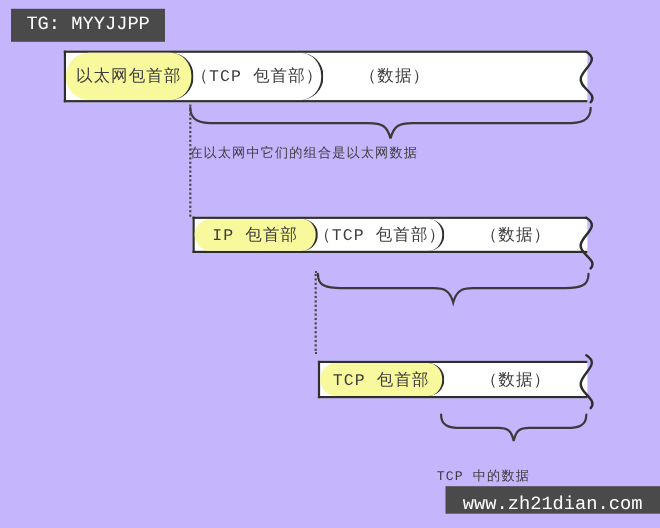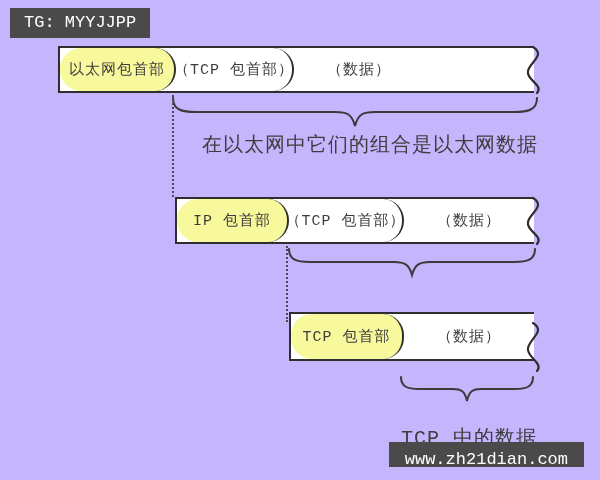--- a/index.html
+++ b/index.html
@@ -5,38 +5,38 @@
   html,body{margin:0;padding:0;}
   .stage{
     position:relative;width:600px;height:480px;background:#c4b5fd;overflow:hidden;
     font-family:Liberation Mono, monospace;color:var(--text,#3d3d3d);
   }
   .badge{
     position:absolute;background:var(--badge-bg,#4a4a4a);color:var(--badge-text,#fff);
     white-space:nowrap;
   }
   .badge-tl{left:10px;top:8px;height:30px;line-height:30px;padding:0 14px;font-size:17px;}
-  .badge-br{right:16px;top:442px;height:25px;line-height:35px;padding:0 16px;font-size:17px;}
+  .badge-br{right:0;top:442px;height:25px;line-height:35px;padding:0 16px;font-size:17px;}
   .prow{
     position:absolute;display:flex;box-sizing:border-box;background:#fff;
     border:2px solid var(--box-border,#2e2e2e);border-right:none;
   }
   .cell{
     display:flex;align-items:center;justify-content:center;box-sizing:border-box;
     border-right:2px solid var(--box-border,#2e2e2e);
     font-size:15px;letter-spacing:1px;white-space:nowrap;color:var(--text,#3d3d3d);border-radius:21px;
   }
   .cell:last-child{border-right:none;text-align:right;}
   .cell.hl{background:var(--highlight-yellow,#f8f89c);}
   .shape{position:absolute;overflow:visible;}
   .shape path{fill:none;stroke:var(--box-border,#2e2e2e);stroke-linecap:round;}
   .brace path{stroke-width:2;stroke:#3a3a3a;}
   .squiggle path{stroke-width:2.2;}
   .dotted{position:absolute;width:0;border-left:2px dotted #4a4a4a;}
-  .caption{position:absolute;text-align:right;font-size:20px;letter-spacing:1px;white-space:nowrap;}
+  .caption{position:absolute;text-align:left;font-size:12px;letter-spacing:1px;white-space:nowrap;}
 </style>
 </head>
 <body>
 
 <div class="stage">
 
   <div class="badge badge-tl">TG: MYYJJPP</div>
 
   <div class="prow" style="left:58px;top:46px;width:476px;height:47px">
     <div class="cell hl" style="width:116px">以太网包首部</div>
@@ -45,34 +45,34 @@
   </div>
   <svg class="shape squiggle" style="left:524px;top:45px" width="26" height="52">
     <path d="M 9,2 C 22,10 6,17 4,26 C 2,35 20,40 13,48"></path>
   </svg>
   <svg class="shape brace" style="left:172px;top:97px" width="366" height="32">
     <path d="M 1,1 C 1,13 10,15 24,15 L 163,15 C 175,15 180,17 183,29 C 186,17 191,15 203,15 L 342,15 C 356,15 365,13 365,1"></path>
   </svg>
   <div class="caption" style="left:172px;top:131px;width:366px">在以太网中它们的组合是以太网数据</div>
   <div class="dotted" style="left:172px;top:95px;height:102px"></div>
 
-  <div class="prow" style="left:175px;top:197px;width:359px;height:47px">
+  <div class="prow" style="left:175px;top:197px;width:359px;height:33px">
     <div class="cell hl" style="width:113px">IP 包首部</div>
     <div class="cell" style="width:115px">（TCP 包首部）</div>
     <div class="cell" style="width:131px">（数据）</div>
   </div>
   <svg class="shape squiggle" style="left:524px;top:196px" width="26" height="52">
     <path d="M 9,2 C 22,10 6,17 4,26 C 2,35 20,40 13,48"></path>
   </svg>
   <svg class="shape brace" style="left:288px;top:248px" width="248" height="30">
     <path d="M 1,1 C 1,12 9,14 22,14 L 106,14 C 116,14 121,16 124,27 C 127,16 132,14 142,14 L 226,14 C 239,14 247,12 247,1"></path>
   </svg>
   <div class="dotted" style="left:286px;top:246px;height:76px"></div>
 
-  <div class="prow" style="left:289px;top:312px;width:245px;height:49px">
+  <div class="prow" style="left:289px;top:328px;width:245px;height:34px">
     <div class="cell hl" style="width:114px">TCP 包首部</div>
     <div class="cell" style="width:131px">（数据）</div>
   </div>
   <svg class="shape squiggle" style="left:524px;top:321px" width="26" height="54">
     <path d="M 9,2 C 22,10 6,17 4,27 C 2,36 20,42 13,50"></path>
   </svg>
   <svg class="shape brace" style="left:400px;top:376px" width="134" height="28">
     <path d="M 1,1 C 1,11 8,13 19,13 L 53,13 C 61,13 65,15 67,25 C 69,15 73,13 81,13 L 115,13 C 126,13 133,11 133,1"></path>
   </svg>
   <div class="caption" style="left:397px;top:424px;width:140px">TCP 中的数据</div>

